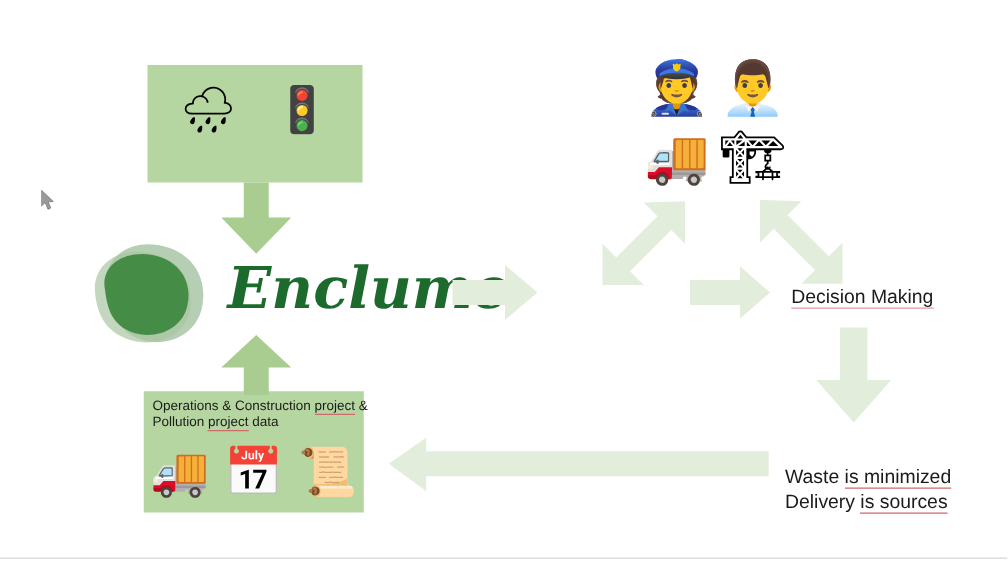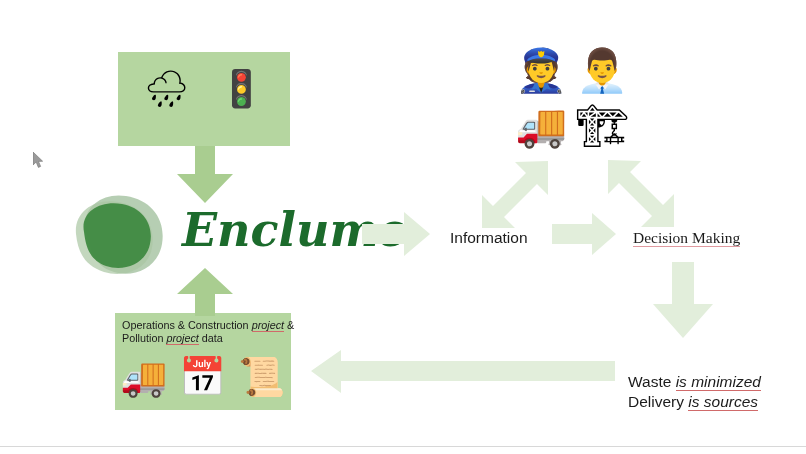--- a/index.html
+++ b/index.html
@@ -47,26 +47,24 @@
     font-size: 10.8px;
     left: 7px;
     top: 6px;
     text-align: left;
   }
 
   
   .sp {
     border-bottom: 1.4px solid #d06a6a;
     padding-bottom: 0px;
-    font-style: italic;
   }
   .gr {
     border-bottom: 1.4px solid #e09aa0;
     padding-bottom: 0px;
-    font-family: Liberation Serif, serif;
   }
 
   
   .icon-row {
     position: absolute;
     display: flex;
     align-items: center;
     justify-content: center;
   }
   .emoji {
@@ -153,21 +151,20 @@
       <path d="M18 46 C14 26 34 14 56 18 C78 22 88 40 84 58 C80 78 58 86 40 80 C24 74 20 62 18 46 Z" fill="#3f8a41" opacity="0.95"></path>
     </g>
   </svg>
 
   <div id="logo-word" style="left:182px; top:203px;">Enclume</div>
 
   <svg class="arrow-svg" style="left:362px; top:212px;" width="68" height="44" viewBox="0 0 68 44">
     <polygon points="0,12 42,12 42,0 68,22 42,44 42,32 0,32" fill="#e2eedb"></polygon>
   </svg>
 
-  <div class="plain-label" style="left:450px; top:228px;">Information</div>
 
   <svg class="arrow-svg" style="left:480px; top:158px;" width="70" height="72" viewBox="0 0 70 72">
     <polygon points="66,2 66,36 55,25 22,58 33,69 0,69 0,36 11,47 44,14 33,3" fill="#e2eedb" transform="translate(2,1)"></polygon>
   </svg>
 
   <svg class="arrow-svg" style="left:604px; top:158px;" width="72" height="72" viewBox="0 0 72 72">
     <polygon points="4,2 4,36 15,25 48,58 37,69 70,69 70,36 59,47 26,14 37,3" fill="#e2eedb"></polygon>
   </svg>
 
   <svg class="arrow-svg" style="left:552px; top:213px;" width="64" height="42" viewBox="0 0 64 42">

